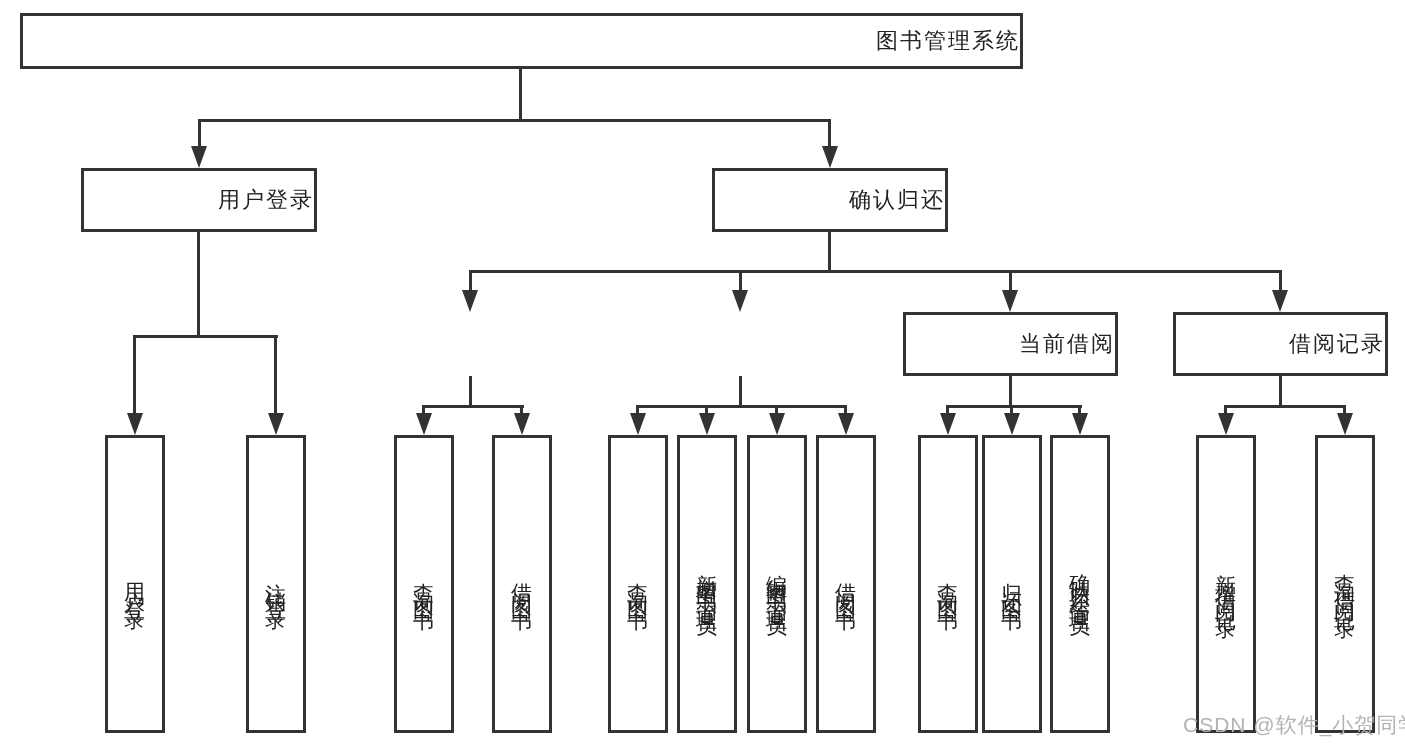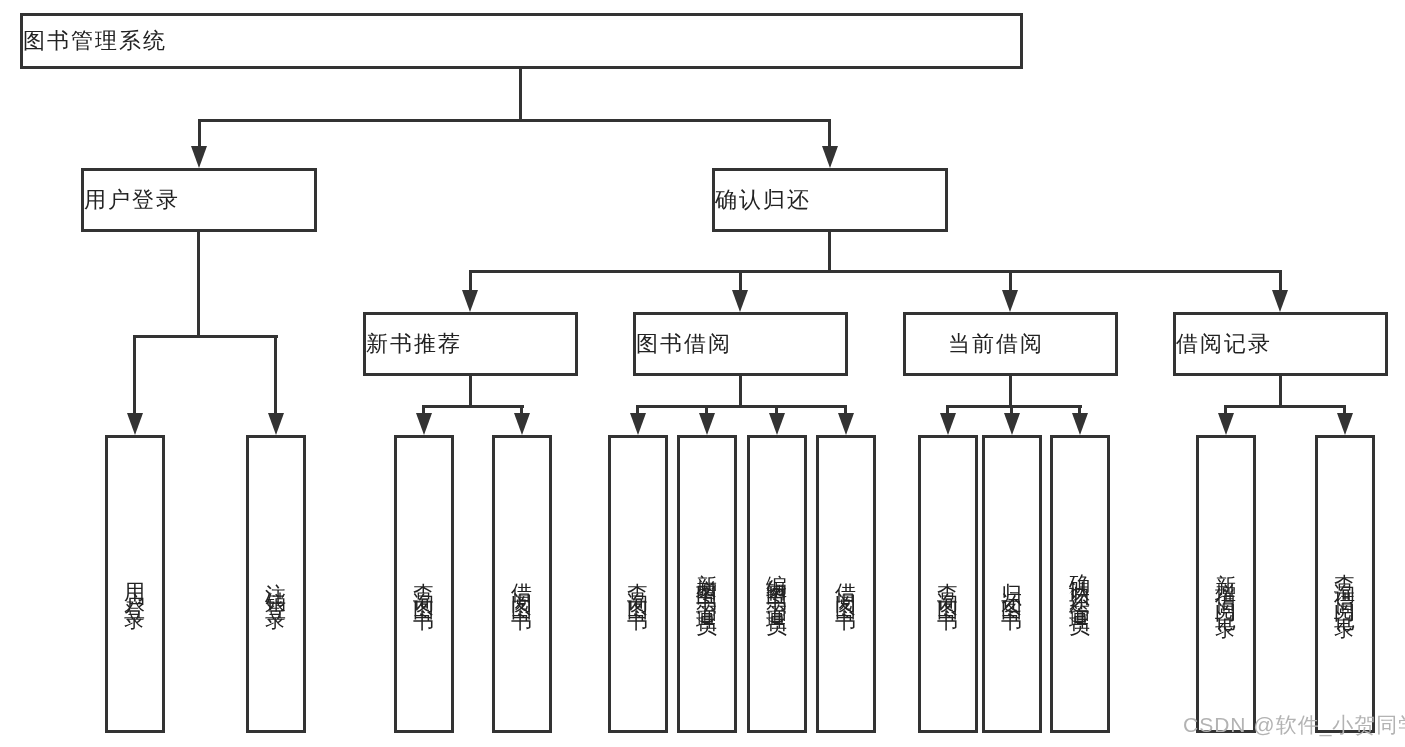--- a/index.html
+++ b/index.html
@@ -11,21 +11,21 @@
     font-family: "Liberation Sans", sans-serif;
     overflow: hidden;
   }
   .node {
     position: absolute;
     box-sizing: border-box;
     border: 3px solid #333333;
     background: #ffffff;
     display: flex;
     align-items: center;
-    justify-content: flex-start;
+    justify-content: flex-end;
     font-size: 22px;
     letter-spacing: 2px;
     color: #222222;
   }
   .leaf {
     position: absolute;
     box-sizing: border-box;
     border: 3px solid #333333;
     background: #ffffff;
     top: 435px;
@@ -97,26 +97,20 @@
   <div class="seg" style="left:469px;  top:270px; width:813px; height:3px;"></div>
   <div class="seg" style="left:469px;  top:270px; width:3px;   height:26px;"></div>
   <div class="seg" style="left:739px;  top:270px; width:3px;   height:26px;"></div>
   <div class="seg" style="left:1009px; top:270px; width:3px;   height:26px;"></div>
   <div class="seg" style="left:1279px; top:270px; width:3px;   height:26px;"></div>
   <div class="arrow" style="left:462px;  top:290px;"></div>
   <div class="arrow" style="left:732px;  top:290px;"></div>
   <div class="arrow" style="left:1002px; top:290px;"></div>
   <div class="arrow" style="left:1272px; top:290px;"></div>
 
-  <div class="node" style="left:363px; top:312px; width:215px; height:64px;">
-    <span>新书推荐</span>
-  </div>
-  <div class="node" style="left:633px; top:312px; width:215px; height:64px;">
-    <span>图书借阅</span>
-  </div>
   <div class="node" style="left:903px; top:312px; width:215px; height:64px;padding-left:42px;">
     <span>当前借阅</span>
   </div>
   <div class="node" style="left:1173px; top:312px; width:215px; height:64px;">
     <span>借阅记录</span>
   </div>
 
   <div class="seg" style="left:469px; top:376px; width:3px;   height:32px;"></div>
   <div class="seg" style="left:423px; top:405px; width:101px; height:3px;"></div>
   <div class="seg" style="left:422px; top:405px; width:3px;   height:12px;"></div>

